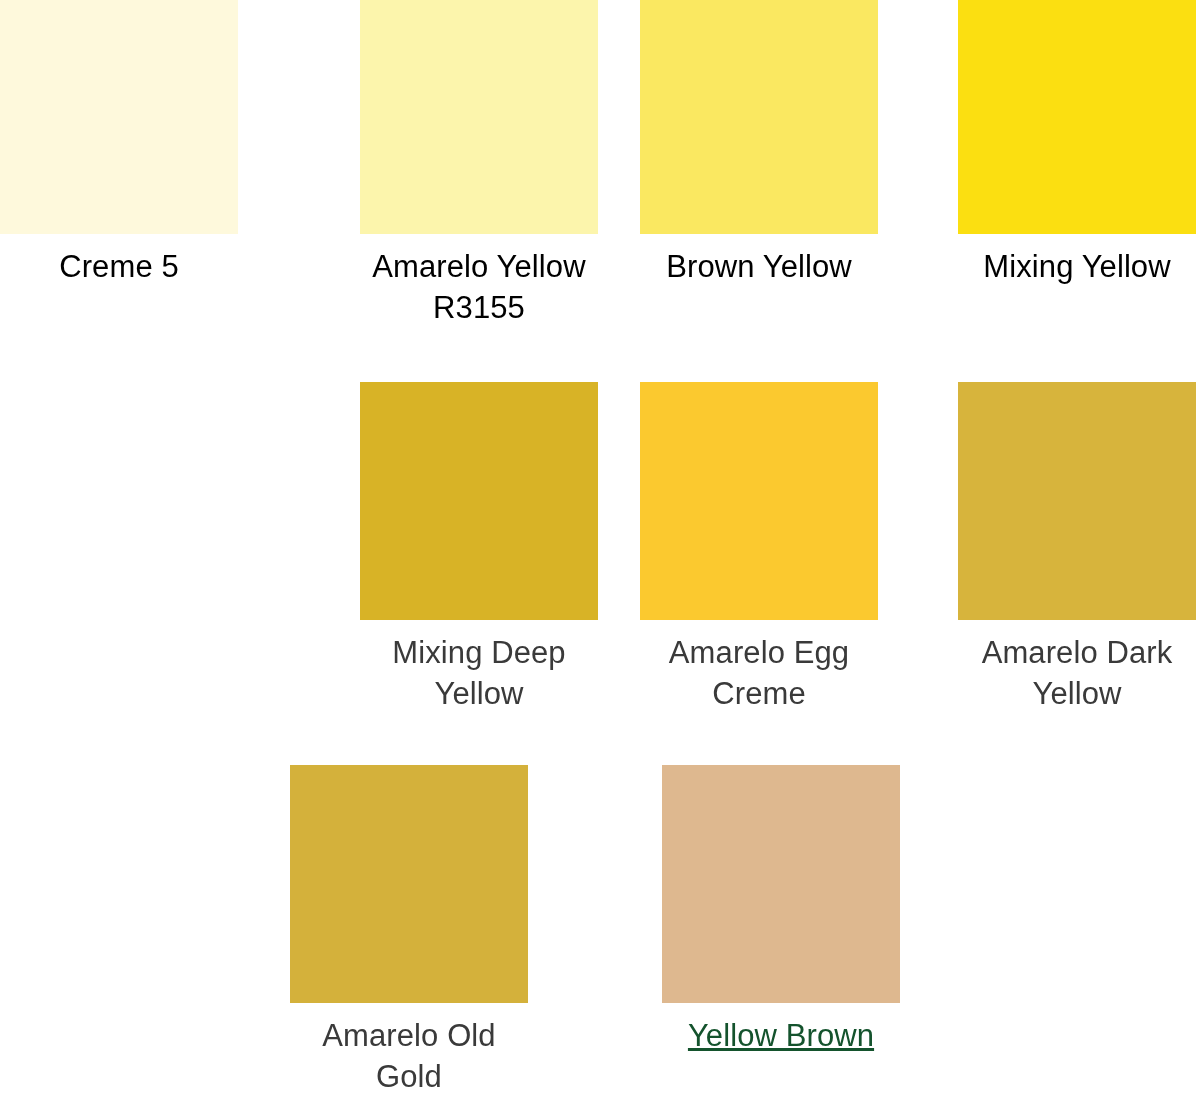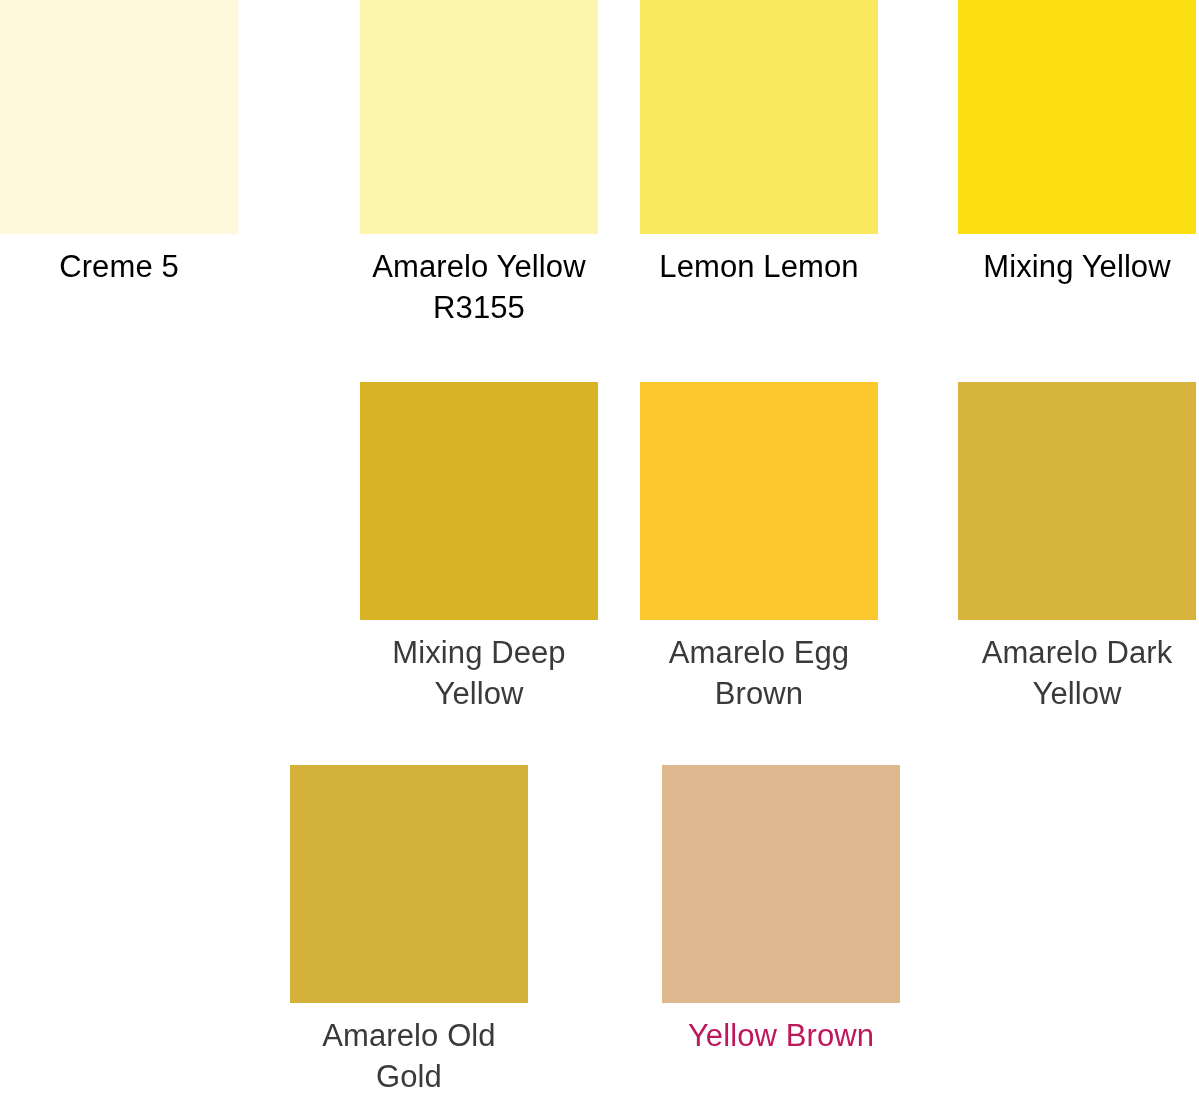--- a/index.html
+++ b/index.html
@@ -75,51 +75,51 @@
   </div>
 
   <div class="swatch-cell row-1 col-2">
     <div class="swatch-chip" style="background-color: rgb(252, 245, 172);"></div>
     <div class="swatch-label" style="color: rgb(0, 0, 0);">Amarelo Yellow
 R3155</div>
   </div>
 
   <div class="swatch-cell row-1 col-3">
     <div class="swatch-chip" style="background-color: rgb(250, 232, 97);"></div>
-    <div class="swatch-label" style="color: rgb(0, 0, 0);">Lemon Lemon</div>
+    <div class="swatch-label" style="color: rgb(0, 0, 0);">Brown Yellow</div>
   </div>
 
   <div class="swatch-cell row-1 col-4">
     <div class="swatch-chip" style="background-color: rgb(251, 223, 17);"></div>
     <div class="swatch-label" style="color: rgb(0, 0, 0);">Mixing Yellow</div>
   </div>
 
 
   <div class="swatch-cell row-2 col-2">
     <div class="swatch-chip" style="background-color: rgb(216, 179, 38);"></div>
     <div class="swatch-label" style="color: rgb(58, 58, 58);">Mixing Deep
 Yellow</div>
   </div>
 
   <div class="swatch-cell row-2 col-3">
     <div class="swatch-chip" style="background-color: rgb(251, 201, 47);"></div>
     <div class="swatch-label" style="color: rgb(58, 58, 58);">Amarelo Egg
-Brown</div>
+Creme</div>
   </div>
 
   <div class="swatch-cell row-2 col-4">
     <div class="swatch-chip" style="background-color: rgb(215, 180, 60);"></div>
     <div class="swatch-label" style="color: rgb(58, 58, 58);">Amarelo Dark
 Yellow</div>
   </div>
 
   <div class="swatch-cell row-3 col-2">
     <div class="swatch-chip" style="background-color: rgb(212, 177, 59);"></div>
     <div class="swatch-label" style="color: rgb(58, 58, 58);">Amarelo Old
 Gold</div>
   </div>
 
   <div class="swatch-cell row-3 col-3">
     <div class="swatch-chip" style="background-color: rgb(222, 184, 143);"></div>
-    <div class="swatch-label" style="color: #be185d;">Yellow Brown</div>
+    <div class="swatch-label" style="color: #14532d; text-decoration: underline;">Yellow Brown</div>
   </div>
 
 </div>
 
 </body></html>

